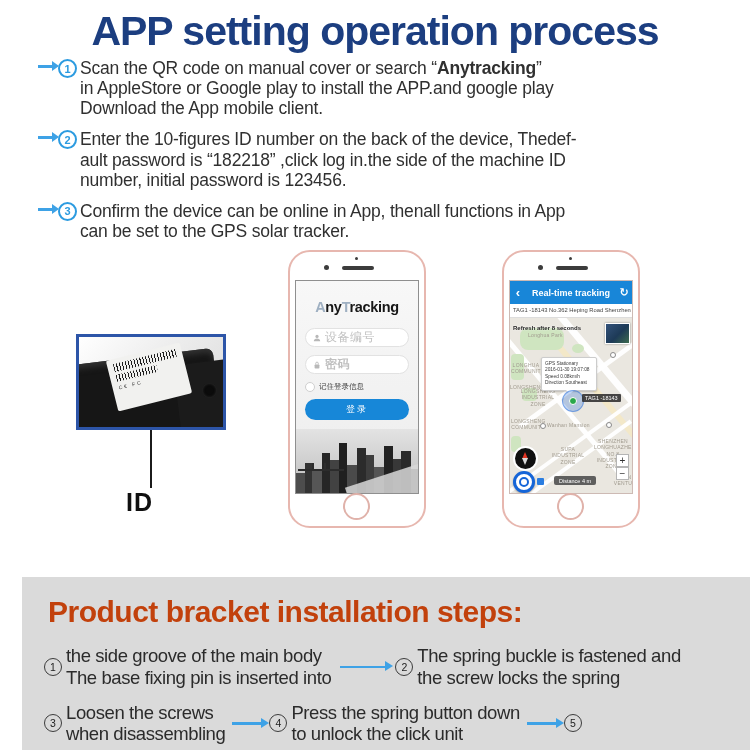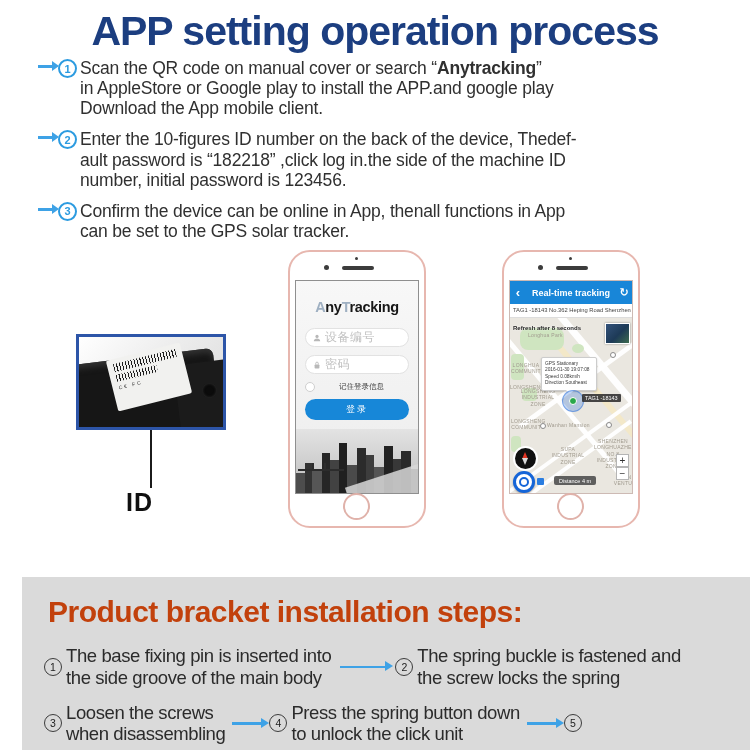--- a/index.html
+++ b/index.html
@@ -48,26 +48,26 @@
   .home{position:absolute;bottom:6px;left:50%;margin-left:-14px;width:27px;height:27px;
     border:2.5px solid #e0b2aa;border-radius:50%;box-sizing:border-box;}
 
   
   .screen-login{position:absolute;left:5px;top:28px;width:124px;height:214px;border:1px solid #8f8f8f;
     background:linear-gradient(#f8f8f8,#ececec);overflow:hidden;box-sizing:border-box;}
   .logo{margin-top:18px;text-align:center;font-size:14.5px;font-weight:700;color:#171717;letter-spacing:-0.3px;}
   .logo .lt{color:#9fb0c2;}
   .fld{position:absolute;left:9px;right:9px;height:19px;background:#fff;border:1px solid #e2e2e2;
     border-radius:10px;display:flex;align-items:center;padding:0 7px;box-sizing:border-box;}
-  .fld1{top:47px;}.fld2{top:74px;}
+  .fld1{top:47px;}.fld2{top:74px;font-weight:bold;}
   .fld .ph{font-size:12px;color:#c0c0c0;margin-left:4px;letter-spacing:0.5px;}
   .mini-ico{width:8px;height:8px;flex:none;}
   .rememb{position:absolute;left:9px;top:101px;display:flex;align-items:center;}
   .chk{width:8px;height:8px;border:1px solid #cfcfcf;border-radius:50%;background:#fff;margin-right:4px;}
-  .rememb .rl{font-size:7.5px;color:#3a3a3a;margin-left:20px;}
+  .rememb .rl{font-size:7.5px;color:#3a3a3a;}
   .login-btn{position:absolute;left:9px;right:9px;top:118px;height:21px;background:#1787d8;border-radius:11px;
     color:#fff;font-size:9px;display:flex;align-items:center;justify-content:center;letter-spacing:2px;}
   .skyline{position:absolute;left:0;right:0;bottom:0;height:64px;background:linear-gradient(#e3e3e3,#bdbdbd);
     display:flex;align-items:flex-end;overflow:hidden;}
   .skyline div{flex:none;}
   .sky-road{position:absolute;right:-20px;bottom:-14px;width:90px;height:34px;background:#d8d8d8;
     transform:rotate(-18deg);opacity:.85;}
   .bridge{position:absolute;left:2px;bottom:22px;width:46px;height:2.5px;background:#2c2c2c;}
   .bridge::after{content:'';position:absolute;left:14px;top:-6px;width:2px;height:6px;background:#2c2c2c;
     box-shadow:12px 0 0 #2c2c2c;}
@@ -301,22 +301,22 @@
   <div class="home"></div>
 </div>
 
 <div class="panel">
   <h2>Product bracket installation steps:</h2>
 
   <div class="irow">
     <div class="istep">
       <span class="inum">1</span>
       <div class="itext">
+          <div>the side groove of the main body</div>
           <div>The base fixing pin is inserted into</div>
-          <div>the side groove of the main body</div>
         </div>
     </div>
     <span class="arr-lg"></span>
     <div class="istep">
       <span class="inum">2</span>
       <div class="itext">
           <div>The spring buckle is fastened and</div>
           <div>the screw locks the spring</div>
         </div>
     </div>

